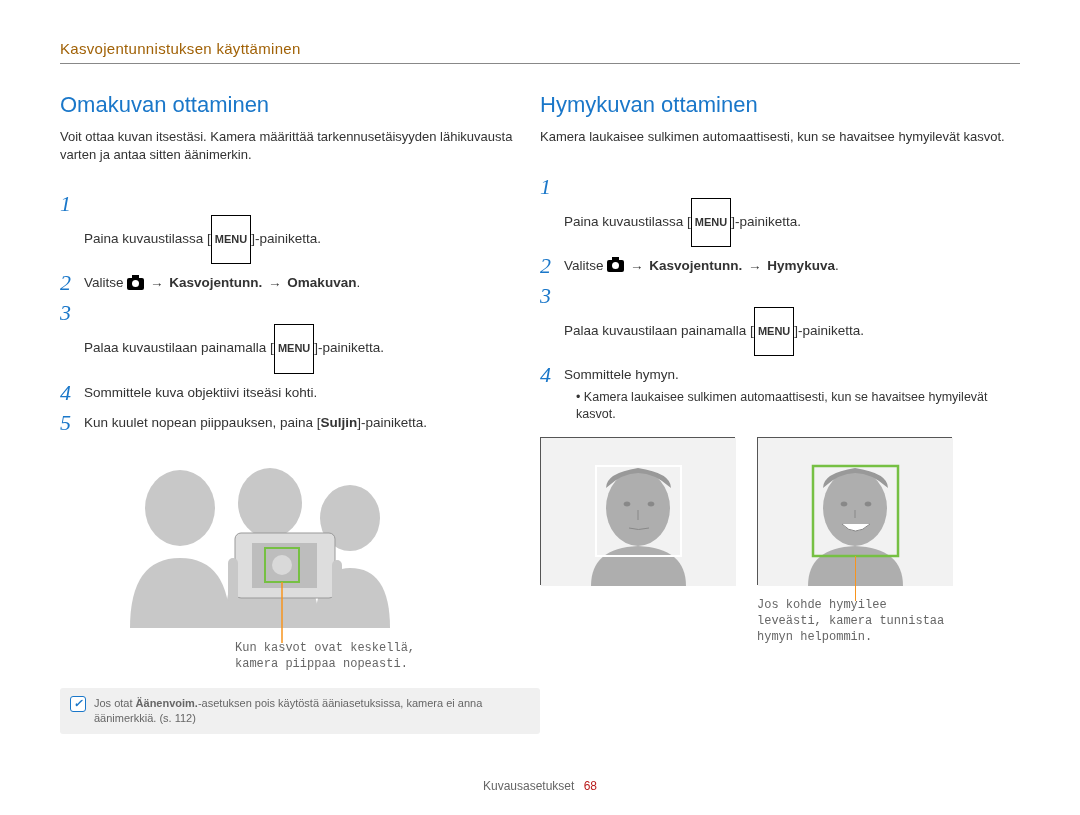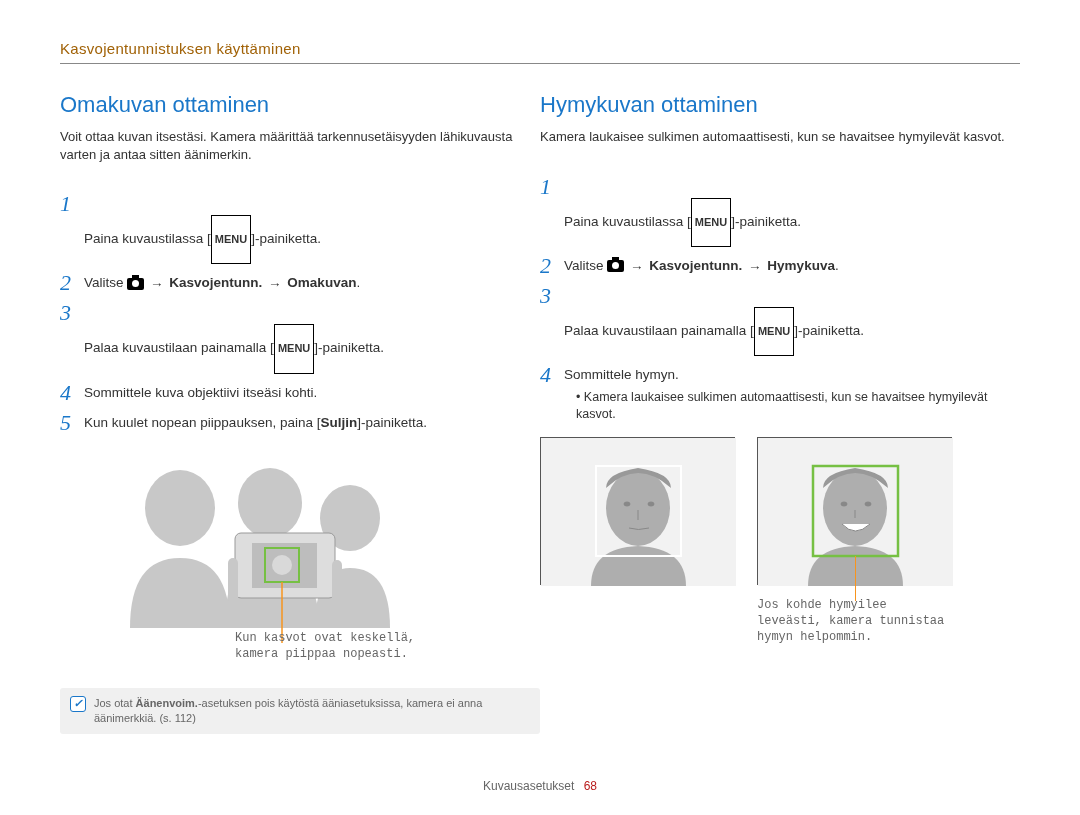--- a/index.html
+++ b/index.html
@@ -235,21 +235,21 @@
         <rect x="192" y="95" width="65" height="45" fill="#bdbdbd"></rect>
 
         <rect x="205" y="100" width="34" height="34" fill="none" stroke="#76c043" stroke-width="2"></rect>
         <circle cx="222" cy="117" r="10" fill="#d9d9d9"></circle>
 
         <rect x="168" y="110" width="10" height="45" rx="5" fill="#c8c8c8"></rect>
         <rect x="272" y="112" width="10" height="42" rx="5" fill="#c8c8c8"></rect>
 
         <line x1="222" y1="134" x2="222" y2="195" stroke="#f7941e" stroke-width="1.5"></line>
       </svg>
-      <div class="caption" style="position:absolute; left:175px; top:182px; width:230px;">Kun kasvot ovat keskellä, kamera piippaa nopeasti.</div>
+      <div class="caption" style="position:absolute; left:175px; top:192px; width:230px;">Kun kasvot ovat keskellä, kamera piippaa nopeasti.</div>
     </div>
 
     <div class="note-box">
       <div class="note-icon">✓</div>
       <div>
         <span>Jos otat </span><span class="bold">Äänenvoim.</span><span>-asetuksen pois käytöstä ääniasetuksissa, kamera ei anna äänimerkkiä. (s. 112)</span>
       </div>
     </div>
   </div>
 

